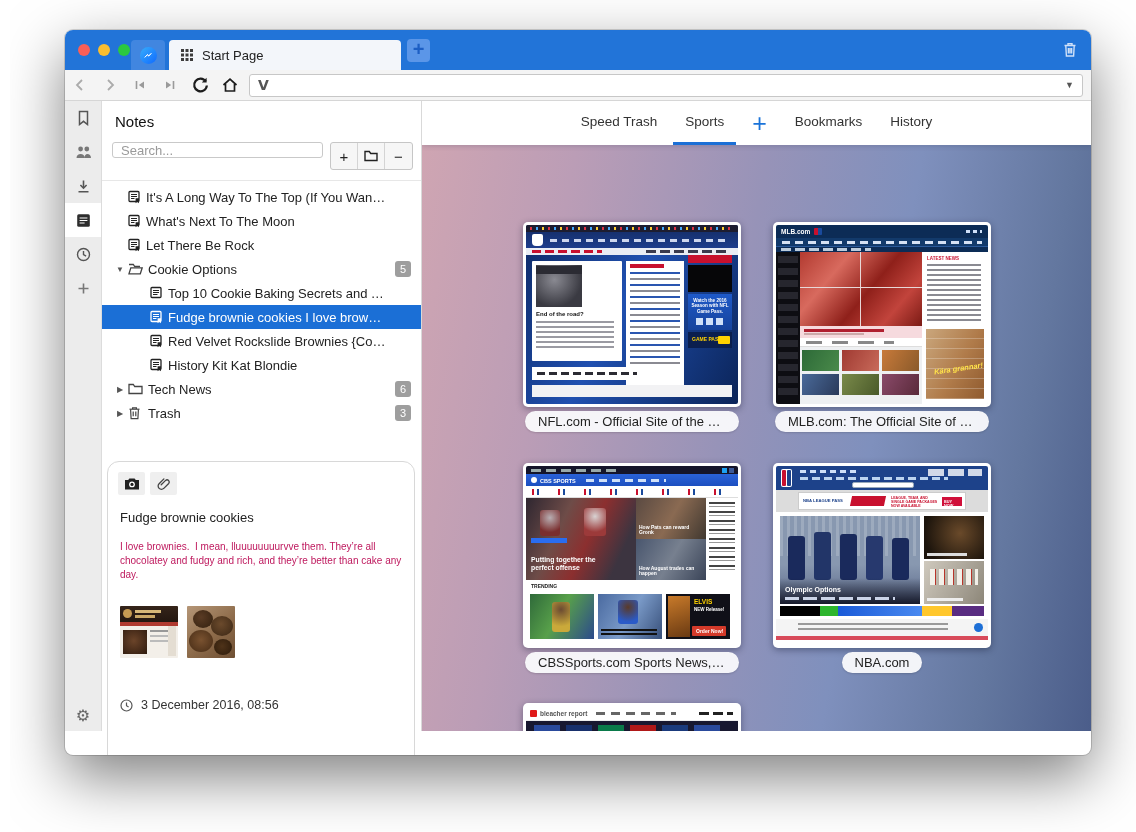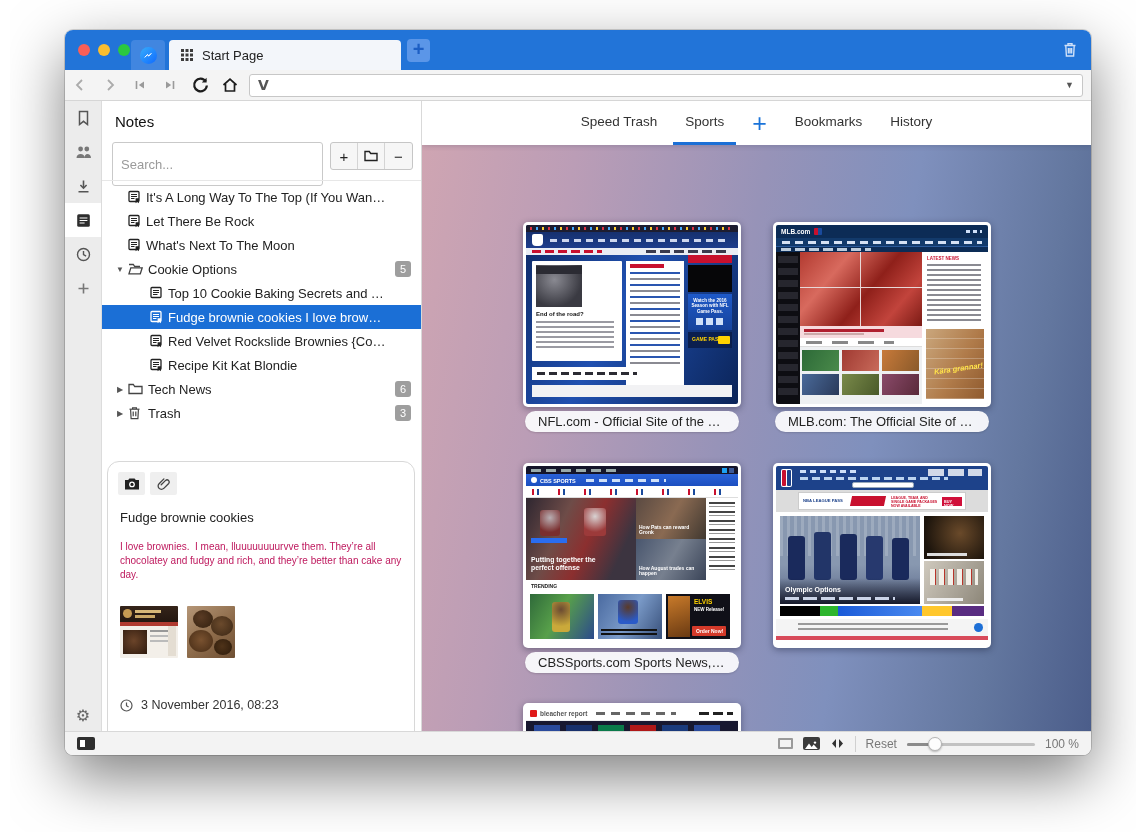--- a/index.html
+++ b/index.html
@@ -39,21 +39,21 @@
   .app-sidebar{width:37px;background:#ececec;border-right:1px solid #dcdcdc;position:relative;flex:none;}
   .sb-item{height:34px;display:flex;align-items:center;justify-content:center;}
   .sb-item.active{background:#fff;}
   .sb-gear{position:absolute;bottom:6px;left:0;width:100%;display:flex;justify-content:center;
            font-size:16px;color:#666;font-family:"DejaVu Sans",sans-serif;}
 
   
   .panel{width:320px;background:#fff;border-right:1px solid #d9d9d9;position:relative;flex:none;}
   .panel-title{position:absolute;left:13px;top:12px;font-size:15px;color:#111;}
   .search-row{position:absolute;left:10px;top:41px;right:8px;height:28px;display:flex;gap:7px;}
-  .search-input{flex:1;height:44px;border:1px solid #c9c9c9;border-radius:3px;padding:0 8px;font-size:13px;
+  .search-input{flex:1;height:16px;border:1px solid #c9c9c9;border-radius:3px;padding:0 8px;font-size:13px;
                 color:#0f172a;font-family:inherit;outline:none;}
   .search-input::placeholder{color:#9a9a9a;}
   .btn-group{display:flex;height:28px;border:1px solid #c6c6c6;border-radius:3px;overflow:hidden;background:#f6f6f6;}
   .bg-btn{width:27px;display:flex;align-items:center;justify-content:center;font-size:15px;color:#222;
           border-right:1px solid #d4d4d4;}
   .bg-btn:last-child{border-right:none;}
   .panel-sep{position:absolute;left:0;top:79px;width:100%;height:1px;background:#e7e7e7;}
   .nlist{position:absolute;left:0;top:84px;width:100%;}
   .nrow{height:24px;display:flex;align-items:center;position:relative;font-size:13px;color:#222;}
   .nrow .disc{position:absolute;left:13px;font-size:8px;color:#555;width:10px;text-align:center;}
@@ -292,31 +292,31 @@
           <span class="lbl">It's A Long Way To The Top (If You Wanna Ro...</span>
         </div>
         <div class="nrow">
           <span class="ric">
                 <svg width="12" height="14" viewBox="0 0 12 14">
                   <rect x="1" y="1.5" width="10" height="10" rx="1" fill="none" stroke="currentColor" stroke-width="1.3"></rect>
                   <path d="M3 4.5h6M3 6.5h6M3 8.5h3.5" stroke="currentColor" stroke-width="1"></path>
                   <path d="M7.6 8.2h3.4v5l-1.7-1.4-1.7 1.4z" fill="currentColor"></path>
                 </svg>
               </span>
-          <span class="lbl">Let There Be Rock</span>
+          <span class="lbl">What's Next To The Moon</span>
         </div>
         <div class="nrow">
           <span class="ric">
                 <svg width="12" height="14" viewBox="0 0 12 14">
                   <rect x="1" y="1.5" width="10" height="10" rx="1" fill="none" stroke="currentColor" stroke-width="1.3"></rect>
                   <path d="M3 4.5h6M3 6.5h6M3 8.5h3.5" stroke="currentColor" stroke-width="1"></path>
                   <path d="M7.6 8.2h3.4v5l-1.7-1.4-1.7 1.4z" fill="currentColor"></path>
                 </svg>
               </span>
-          <span class="lbl">What's Next To The Moon</span>
+          <span class="lbl">Let There Be Rock</span>
         </div>
         <div class="nrow folder">
           <span class="disc">▼</span>
           <span class="ric">
                 <svg width="15" height="12" viewBox="0 0 15 12">
                   <path d="M1 1.5h4.3l1.4 2H12" fill="none" stroke="#444" stroke-width="1.3"></path>
                   <path d="M1 10.8 2.8 4.8h11.4l-1.9 6z" fill="none" stroke="#444" stroke-width="1.3"></path>
                 </svg>
               </span>
           <span class="lbl">Cookie Options</span>
@@ -352,21 +352,21 @@
           <span class="lbl">Red Velvet Rockslide Brownies {Cookbook...</span>
         </div>
         <div class="nrow ind">
           <span class="ric">
                 <svg width="12" height="14" viewBox="0 0 12 14">
                   <rect x="1" y="1.5" width="10" height="10" rx="1" fill="none" stroke="currentColor" stroke-width="1.3"></rect>
                   <path d="M3 4.5h6M3 6.5h6M3 8.5h3.5" stroke="currentColor" stroke-width="1"></path>
                   <path d="M7.6 8.2h3.4v5l-1.7-1.4-1.7 1.4z" fill="currentColor"></path>
                 </svg>
               </span>
-          <span class="lbl">Recipe Kit Kat Blondie</span>
+          <span class="lbl">History Kit Kat Blondie</span>
         </div>
         <div class="nrow folder">
           <span class="disc">▶</span>
           <span class="ric">
                 <svg width="15" height="12" viewBox="0 0 15 12">
                   <path d="M1 1.5h4.3l1.4 2H14v7H1z" fill="none" stroke="#444" stroke-width="1.3"></path>
                 </svg>
               </span>
           <span class="lbl">Tech News</span>
           <span class="badge">6</span>
@@ -427,21 +427,21 @@
             <div class="blk" style="left:27px;top:33px;width:18px;height:16px;border-radius:50%;background:radial-gradient(circle at 45% 45%,#4f3319,#2b1a0a);"></div>
           </div>
         </div>
         <div class="ed-date">
           <svg width="13" height="13" viewBox="0 0 13 13">
                 <g fill="none" stroke="#555" stroke-width="1.2">
                   <circle cx="6.5" cy="6.5" r="5.5"></circle>
                   <path d="M6.5 3.4v3.3L8.6 8"></path>
                 </g>
               </svg>
-          <span>3 November 2016, 08:23</span>
+          <span>3 December 2016, 08:56</span>
         </div>
       </div>
     </div>
 
     <div class="main">
       <div class="sp-header">
         <div class="sp-tab">Speed Trash</div>
         <div class="sp-tab active">Sports</div>
         <div class="sp-plus">+</div>
         <div class="sp-tab">Bookmarks</div>
@@ -628,20 +628,21 @@
               <div class="blk" style="left:62px;top:140px;width:84px;height:10px;background:linear-gradient(90deg,#1a5ad8,#4a8af0);"></div>
               <div class="blk" style="left:146px;top:140px;width:30px;height:10px;background:#ffc72c;"></div>
               <div class="blk" style="left:176px;top:140px;width:32px;height:10px;background:#5a2d82;"></div>
               <div class="blk" style="left:0;top:153px;width:100%;height:17px;background:#f4f4f4;">
                 <div class="blk" style="left:22px;top:4px;width:150px;height:9px;background:repeating-linear-gradient(180deg,#9a9a9a 0 2px,transparent 2px 5px);"></div>
                 <div class="blk" style="right:5px;top:4px;width:9px;height:9px;border-radius:50%;background:#1d6fd6;"></div>
               </div>
               <div class="blk" style="left:0;top:170px;width:100%;height:4px;background:#d84a5a;"></div>
             </div>
           </div>
+          <div class="dial-label"><span>NBA.com</span></div>
         </div>
 
         <div class="dial" style="left:101px;top:558px;">
           <div class="thumbwrap">
             <div class="site">
               <div class="blk" style="left:0;top:0;width:100%;height:15px;background:#fff;border-bottom:1px solid #eee;">
                 <div class="blk" style="left:4px;top:4px;width:7px;height:7px;background:#e01a1a;border-radius:1px;"></div>
                 <div class="tinytxt" style="left:14px;top:4px;font-size:6.5px;color:#555;">bleacher report</div>
                 <div class="blk" style="left:70px;top:6px;width:80px;height:3px;background:repeating-linear-gradient(90deg,#666 0 9px,transparent 9px 15px);"></div>
                 <div class="blk" style="right:5px;top:6px;width:34px;height:3px;background:repeating-linear-gradient(90deg,#222 0 10px,transparent 10px 14px);"></div>
@@ -655,38 +656,15 @@
                 <div class="blk" style="left:168px;top:4px;width:26px;height:12px;background:#2a4a9c;"></div>
               </div>
             </div>
           </div>
         </div>
 
       </div>
     </div>
   </div>
 
-  <div class="statusbar">
-    <div class="ptoggle"></div>
-    <div class="sb-right">
-      <div class="sq-icon"></div>
-      <div class="img-icon">
-        <svg width="15" height="10" viewBox="0 0 15 10">
-              <path d="M1 9 5 3.5 7.7 7l2-2.6L13.8 9z" fill="#fff"></path>
-              <circle cx="11" cy="2.6" r="1.2" fill="#fff"></circle>
-            </svg>
-      </div>
-      <svg width="15" height="11" viewBox="0 0 15 11">
-            <path d="M6 1 2 5.5 6 10zM9 1l4 4.5L9 10z" fill="#333"></path>
-          </svg>
-      <div class="sb-sep"></div>
-      <span class="reset">Reset</span>
-      <div class="slider">
-        <div class="track"></div>
-        <div class="fill"></div>
-        <div class="knob"></div>
-      </div>
-      <span class="zoomval">100 %</span>
-    </div>
-  </div>
 
 </div>
 </div>
 
 </body></html>

